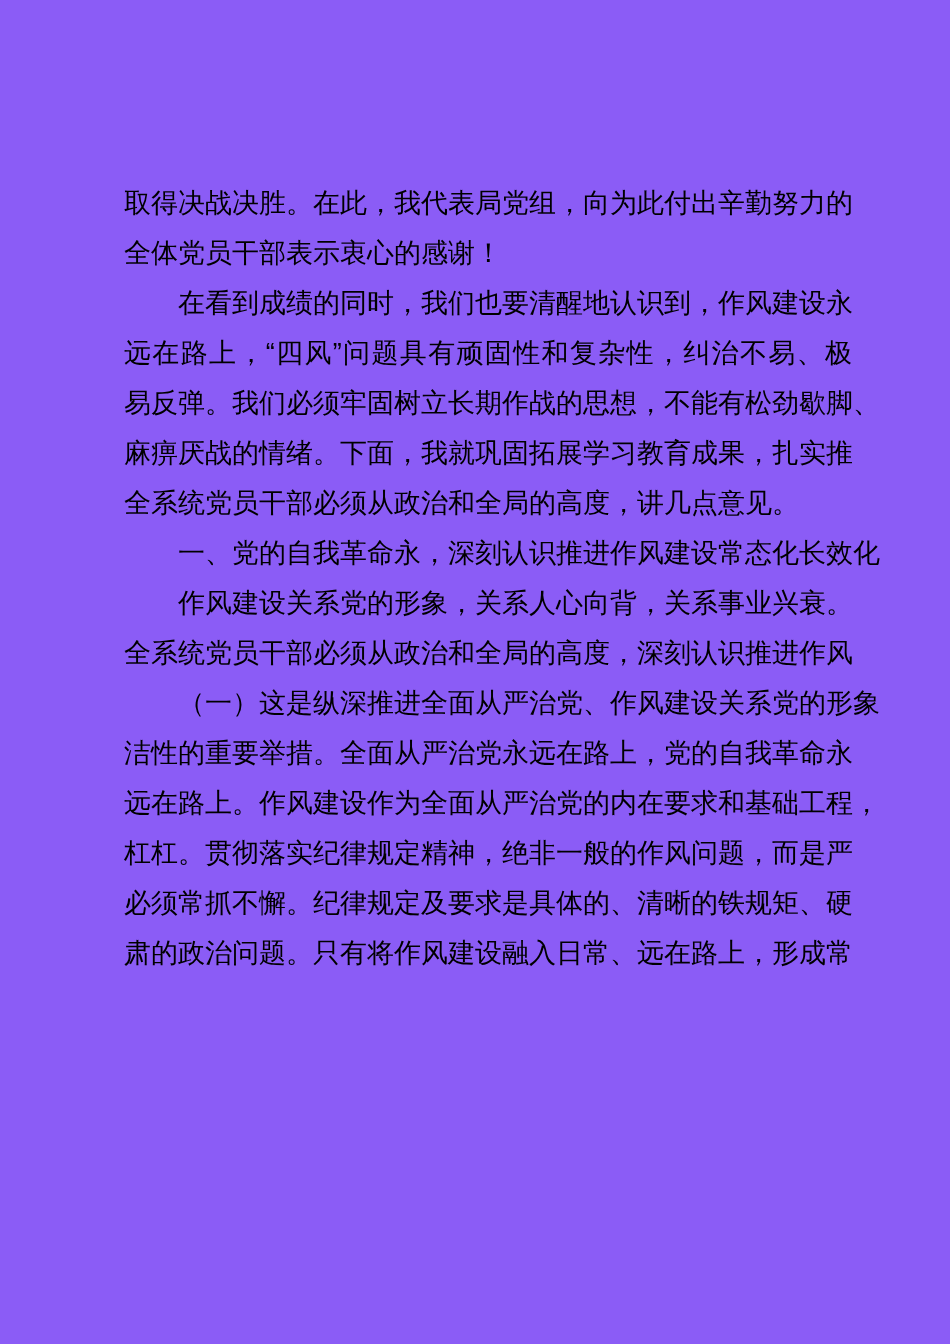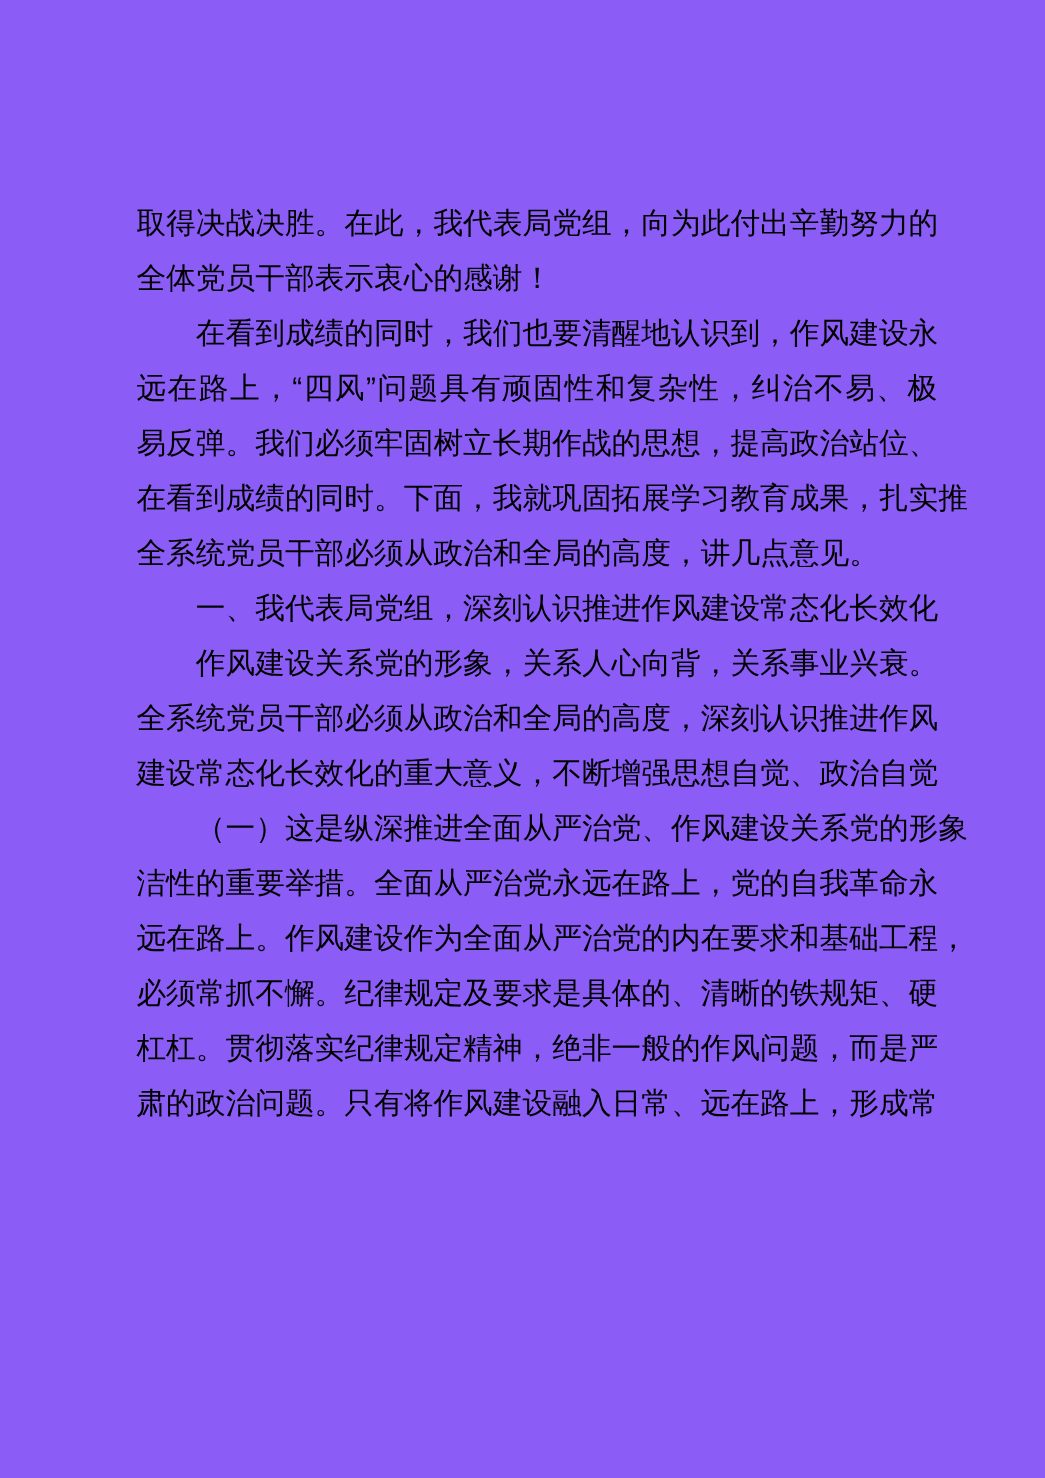--- a/index.html
+++ b/index.html
@@ -51,38 +51,37 @@
   <div class="content">
 
     <div class="paragraph">
       <div class="line">取得决战决胜。在此，我代表局党组，向为此付出辛勤努力的</div>
       <div class="line pl">全体党员干部表示衷心的感谢！</div>
     </div>
 
     <div class="paragraph">
       <div class="line ind">在看到成绩的同时，我们也要清醒地认识到，作风建设永</div>
       <div class="line">远在路上，“四风”问题具有顽固性和复杂性，纠治不易、极</div>
-      <div class="line">易反弹。我们必须牢固树立长期作战的思想，提高政治站位、</div>
-      <div class="line">在看到成绩的同时。下面，我就巩固拓展学习教育成果，扎实推</div>
+      <div class="line">易反弹。我们必须牢固树立长期作战的思想，不能有松劲歇脚、</div>
+      <div class="line">麻痹厌战的情绪。下面，我就巩固拓展学习教育成果，扎实推</div>
       <div class="line pl">全系统党员干部必须从政治和全局的高度，讲几点意见。</div>
     </div>
 
     <div class="paragraph heading">
-      <div class="line ind">一、我代表局党组，深刻认识推进作风建设常态化长效化</div>
+      <div class="line ind">一、党的自我革命永，深刻认识推进作风建设常态化长效化</div>
     </div>
 
     <div class="paragraph">
       <div class="line ind">作风建设关系党的形象，关系人心向背，关系事业兴衰。</div>
       <div class="line">全系统党员干部必须从政治和全局的高度，深刻认识推进作风</div>
-      <div class="line">建设常态化长效化的重大意义，不断增强思想自觉、政治自觉</div>
     </div>
 
     <div class="paragraph">
       <div class="line ind">（一）这是纵深推进全面从严治党、作风建设关系党的形象</div>
       <div class="line">洁性的重要举措。全面从严治党永远在路上，党的自我革命永</div>
       <div class="line">远在路上。作风建设作为全面从严治党的内在要求和基础工程，</div>
+      <div class="line">杠杠。贯彻落实纪律规定精神，绝非一般的作风问题，而是严</div>
       <div class="line">必须常抓不懈。纪律规定及要求是具体的、清晰的铁规矩、硬</div>
-      <div class="line">杠杠。贯彻落实纪律规定精神，绝非一般的作风问题，而是严</div>
       <div class="line">肃的政治问题。只有将作风建设融入日常、远在路上，形成常</div>
     </div>
 
   </div>
 </div>
 
 </body></html>

